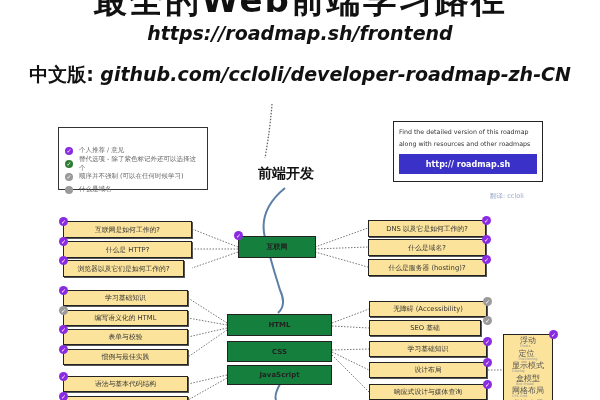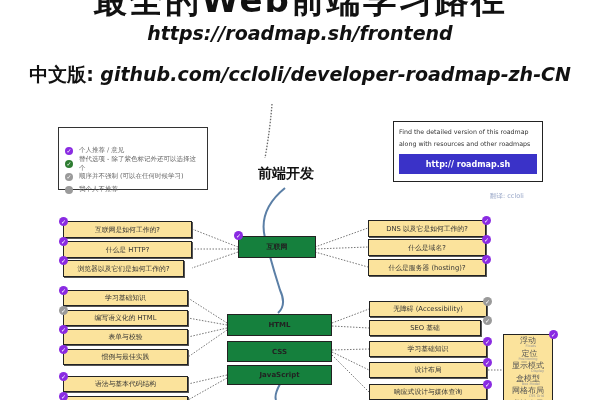--- a/index.html
+++ b/index.html
@@ -36,21 +36,21 @@
   .sub-node { position: absolute; background: #fbe39c; border: 1.5px solid #222;
     display: flex; align-items: center; justify-content: center; font-size: 6.8px; color: #333;
     box-shadow: 1px 1px 0 #555; }
   .badge { position: absolute; width: 9px; height: 9px; border-radius: 50%;
     display: flex; align-items: center; justify-content: center; color: #fff; font-size: 6px; line-height: 1; }
   .badge.purple { background: #8a2be2; }
   .badge.grey { background: #9a9a9a; }
 
   .css-box { position: absolute; left: 503px; top: 334px; width: 50px; height: 80px;
     background: #fbe39c; border: 1.5px solid #222; display: flex; flex-direction: column; align-items: center; padding-top: 2px; }
-  .css-item { text-align: right; line-height: 1; margin-bottom: 1px; }
+  .css-item { text-align: left; line-height: 1; margin-bottom: 1px; }
   .css-item .zh { font-size: 8px; color: #555; display: block; }
   .css-item .en { font-size: 3.5px; color: #999; display: block; }
 </style>
 </head>
 <body>
 
 <div class="title-cut">最全的Web前端学习路径</div>
 <div class="link-line l1">https://roadmap.sh/frontend</div>
 <div class="link-line l2">
   <span class="zh">中文版:</span>
@@ -98,21 +98,21 @@
   <div class="legend-row">
     <span class="legend-dot" style="background:#2e7d32">✓</span>
     <span>替代选项 - 除了紫色标记外还可以选择这个</span>
   </div>
   <div class="legend-row">
     <span class="legend-dot" style="background:#9a9a9a">✓</span>
     <span>顺序并不强制 (可以在任何时候学习)</span>
   </div>
   <div class="legend-row">
     <span class="legend-dot" style="background:#9a9a9a"></span>
-    <span>我个人不推荐</span>
+    <span>什么是域名</span>
   </div>
 </div>
 
 <div class="promo">
   <div class="promo-text">Find the detailed version of this roadmap</div>
   <div class="promo-text">along with resources and other roadmaps</div>
   <div class="promo-btn">http:// roadmap.sh</div>
 </div>
 <div class="translator">翻译: ccloli</div>
 

